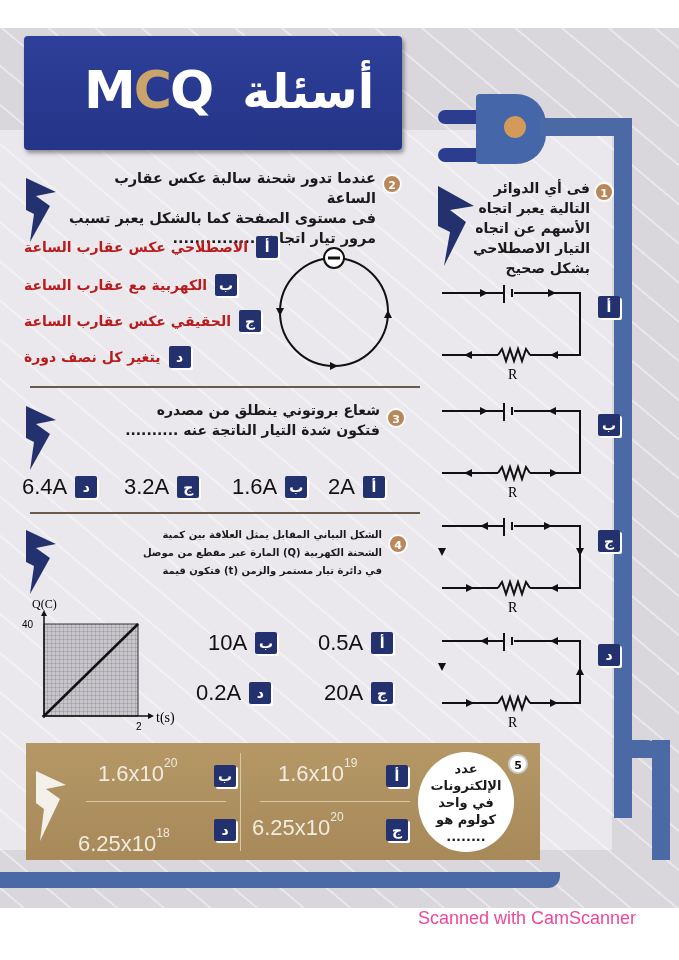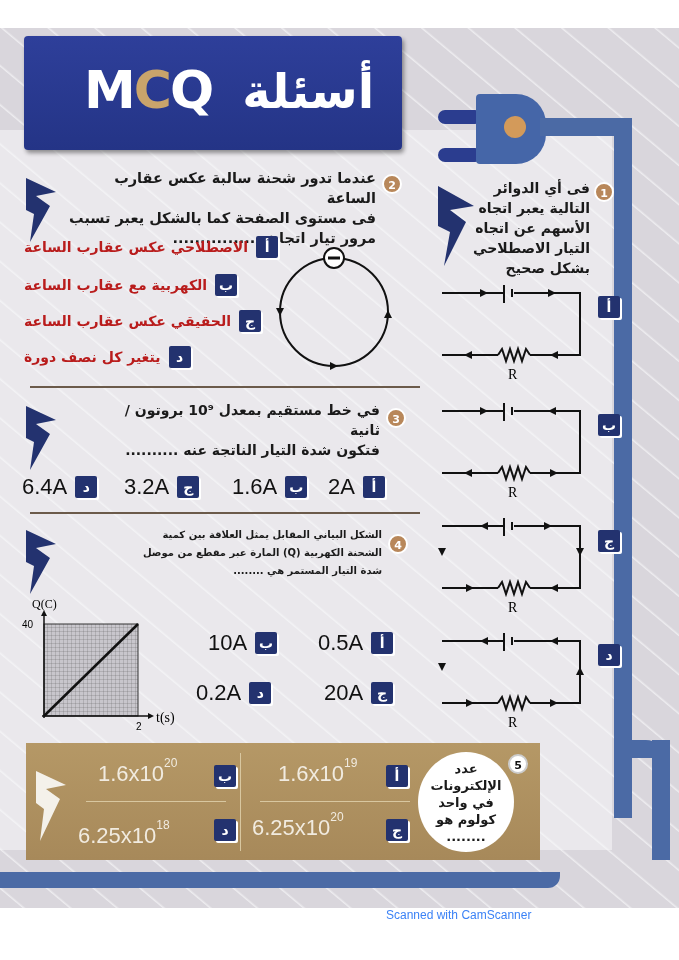--- a/index.html
+++ b/index.html
@@ -22,21 +22,21 @@
   .lbl { width: 22px; height: 22px; background: #23326f; color: #fff; font-size: 14px; font-weight: bold; text-align: center; line-height: 22px; border-radius: 2px; box-shadow: 2px 2px 0 #ffffff; }
   .opt-text { font-weight: bold; font-size: 14px; color: #b91c1c; }
   .ans { font-size: 22px; color: #111; font-family: "Liberation Sans", sans-serif; }
   .bolt { position: absolute; }
   .divider { position: absolute; height: 2px; background: #6b5a4a; }
   .gold { position: absolute; left: 26px; top: 743px; width: 514px; height: 117px; background: linear-gradient(180deg,#b59866,#a7895a); }
   .gold .v { position: absolute; font-size: 22px; color: #f1ebe0; font-family: "Liberation Sans", sans-serif; }
   .gold .v sup { font-size: 12px; position: relative; top: -6px; }
   .circle5 { position: absolute; left: 418px; top: 752px; width: 96px; height: 100px; border-radius: 50%; background: #fff; }
   .circle5 .qtext { position: static; text-align: center; font-size: 13px; line-height: 17px; margin-top: 8px; }
-  .scan { position: absolute; left: 386px; top: 908px; font-size: 12px; color: #3b82f6; font-family: "Liberation Sans", sans-serif; }
+  .scan { position: absolute; left: 418px; top: 908px; font-size: 18px; color: #ec4899; font-family: "Liberation Sans", sans-serif; }
   svg { position: absolute; overflow: visible; }
 </style>
 </head>
 <body>
 
 <div class="page"></div>
 <div class="panel"></div>
 
 <div class="title-box">
   <div class="t">
@@ -165,21 +165,21 @@
   </div>
 <div class="opt-row" style="left:24px;top:346px;">
     <div class="lbl">د</div>
     <span class="opt-text">يتغير كل نصف دورة</span>
   </div>
 
 <div class="divider" style="left:30px;top:386px;width:390px;"></div>
 
 <div class="qbadge" style="left:386px;top:408px;">3</div>
 <div class="qtext" style="left:100px;top:400px;width:280px;">
-  <div>في خط مستقيم بمعدل 10⁹ بروتون / ثانية</div>
+  <div>شعاع بروتوني ينطلق من مصدره</div>
   <div>فتكون شدة التيار الناتجة عنه ..........</div>
 </div>
 <svg class="bolt" style="left:24px;top:406px;" width="34" height="64">
     <polygon points="2,0 32,14 12,18 26,28 6,64 10,36 2,32" fill="#23326f"></polygon>
   </svg>
 
 <div class="opt-row" style="left:328px;top:474px;">
     <div class="lbl">أ</div>
     <span class="ans">2A</span>
   </div>
@@ -195,21 +195,21 @@
     <div class="lbl">د</div>
     <span class="ans">6.4A</span>
   </div>
 
 <div class="divider" style="left:30px;top:512px;width:390px;"></div>
 
 <div class="qbadge" style="left:388px;top:534px;">4</div>
 <div class="qtext" style="left:60px;top:526px;width:322px;font-size:10px;line-height:18px;">
   <div>الشكل البياني المقابل يمثل العلاقة بين كمية</div>
   <div>الشحنة الكهربية (Q) المارة عبر مقطع من موصل</div>
-  <div>شدة التيار المستمر هي ........</div>
+  <div>في دائرة تيار مستمر والزمن (t) فتكون قيمة</div>
 </div>
 <svg class="bolt" style="left:24px;top:530px;" width="34" height="64">
     <polygon points="2,0 32,14 12,18 26,28 6,64 10,36 2,32" fill="#23326f"></polygon>
   </svg>
 
 <svg style="left:20px;top:596px;" width="180" height="140">
   <defs>
       <pattern id="g" width="4" height="4" patternUnits="userSpaceOnUse">
         <path d="M4,0 V4 H0" stroke="#666" stroke-width="0.5" fill="none"></path>
       </pattern>
@@ -254,21 +254,21 @@
 
   <div class="v" style="left:246px;top:18px;margin-left:6px;"><span>1.6x10</span><sup>19</sup></div>
   <div class="lbl" style="position:absolute;left:360px;top:22px;">أ</div>
 
   <div class="v" style="left:72px;top:18px;"><span>1.6x10</span><sup>20</sup></div>
   <div class="lbl" style="position:absolute;left:188px;top:22px;">ب</div>
 
   <div class="v" style="left:226px;top:72px;"><span>6.25x10</span><sup>20</sup></div>
   <div class="lbl" style="position:absolute;left:360px;top:76px;">ج</div>
 
-  <div class="v" style="left:52px;top:80px;text-align:center;"><span>6.25x10</span><sup>18</sup></div>
+  <div class="v" style="left:52px;top:88px;text-align:center;"><span>6.25x10</span><sup>18</sup></div>
   <div class="lbl" style="position:absolute;left:188px;top:76px;">د</div>
 </div>
 <div class="circle5">
   <div class="qtext">
     <div>عدد</div>
     <div>الإلكترونات</div>
     <div>في واحد</div>
     <div>كولوم هو</div>
     <div>........</div>
   </div>

